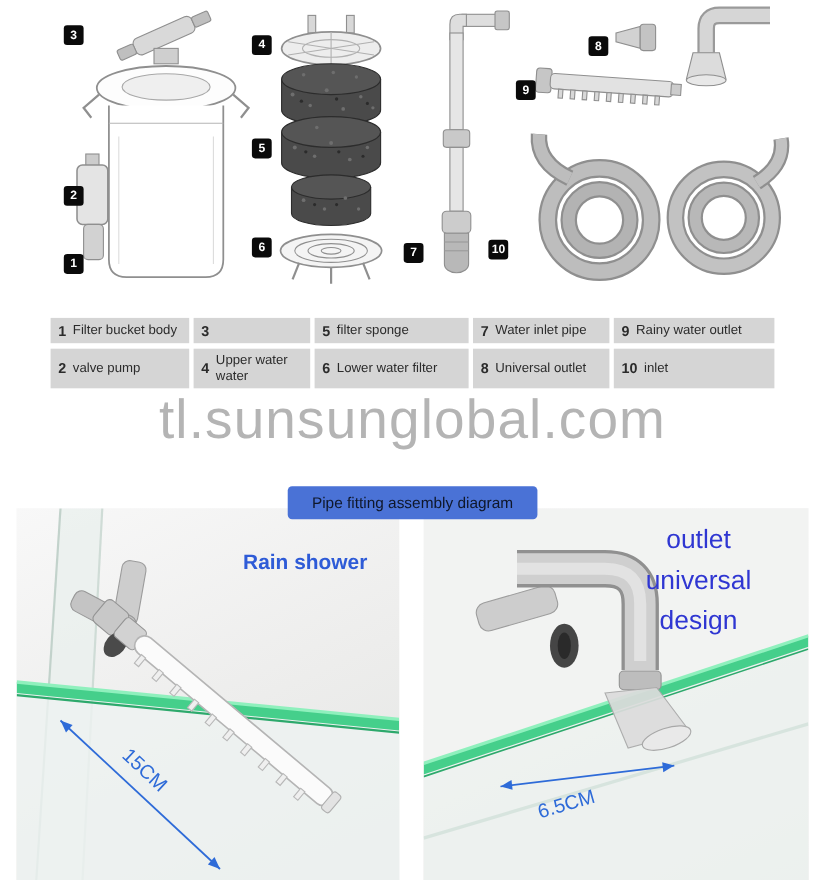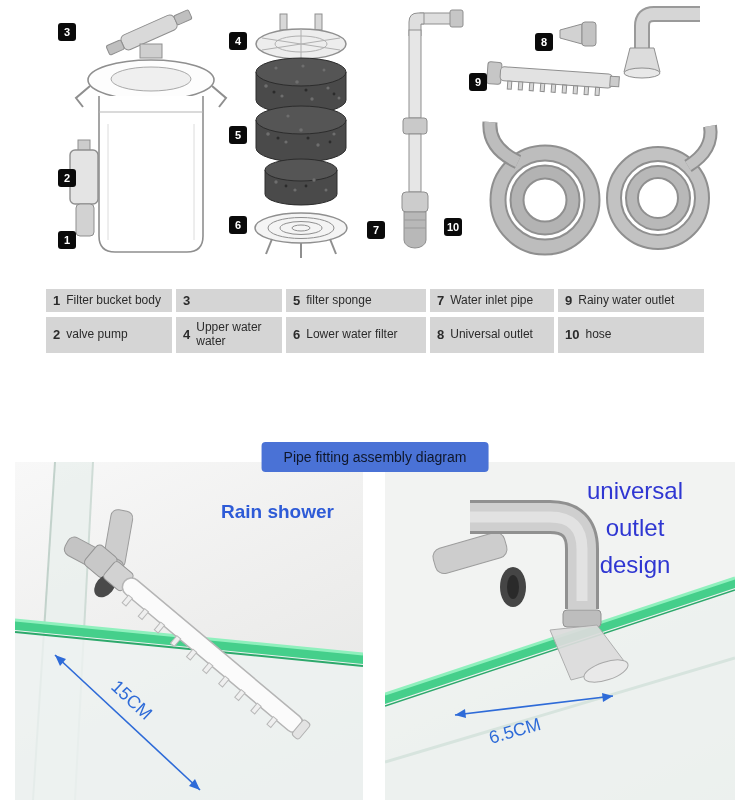--- a/index.html
+++ b/index.html
@@ -227,24 +227,25 @@
     <div class="cell">
       <span class="num">6</span>
       <span class="lab">Lower water filter</span>
     </div>
     <div class="cell">
       <span class="num">8</span>
       <span class="lab">Universal outlet</span>
     </div>
     <div class="cell">
       <span class="num">10</span>
-      <span class="lab">hose</span>
+      <span class="lab">inlet</span>
     </div>
   </section>
 
+  <div class="watermark">tl.sunsunglobal.com</div>
   <div class="banner">Pipe fitting assembly diagram</div>
 
   <section class="photo photo-left">
     <svg viewBox="0 0 348 338" width="348" height="338">
 
       <polygon points="40,0 78,0 60,338 18,338" fill="#e8efec" opacity="0.7"></polygon>
       <line x1="40" y1="0" x2="18" y2="338" stroke="#c2d2cb" stroke-width="2"></line>
       <line x1="78" y1="0" x2="60" y2="338" stroke="#cfdcd6" stroke-width="2"></line>
 
       <polygon points="0,168 348,202 348,338 0,338" fill="#eef3f1" opacity="0.8"></polygon>
@@ -315,19 +316,19 @@
       </g>
 
       <g>
         <line x1="70" y1="253" x2="228" y2="234" stroke="#2e6bd8" stroke-width="1.6"></line>
         <polygon points="70,253 81,256 80,247" fill="#2e6bd8"></polygon>
         <polygon points="228,234 218,240 217,231" fill="#2e6bd8"></polygon>
         <text transform="translate(106,282) rotate(-16)" fill="#2e6bd8" font-size="18">6.5CM</text>
       </g>
     </svg>
     <div class="caption caption-right">
+      <div>outlet</div>
       <div>universal</div>
-      <div>outlet</div>
       <div>design</div>
     </div>
   </section>
 
 </div>
 
 </body></html>

